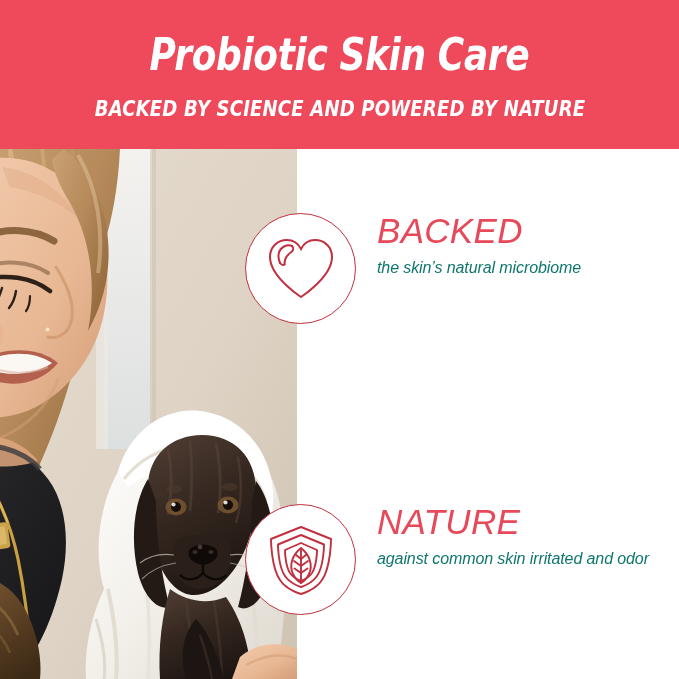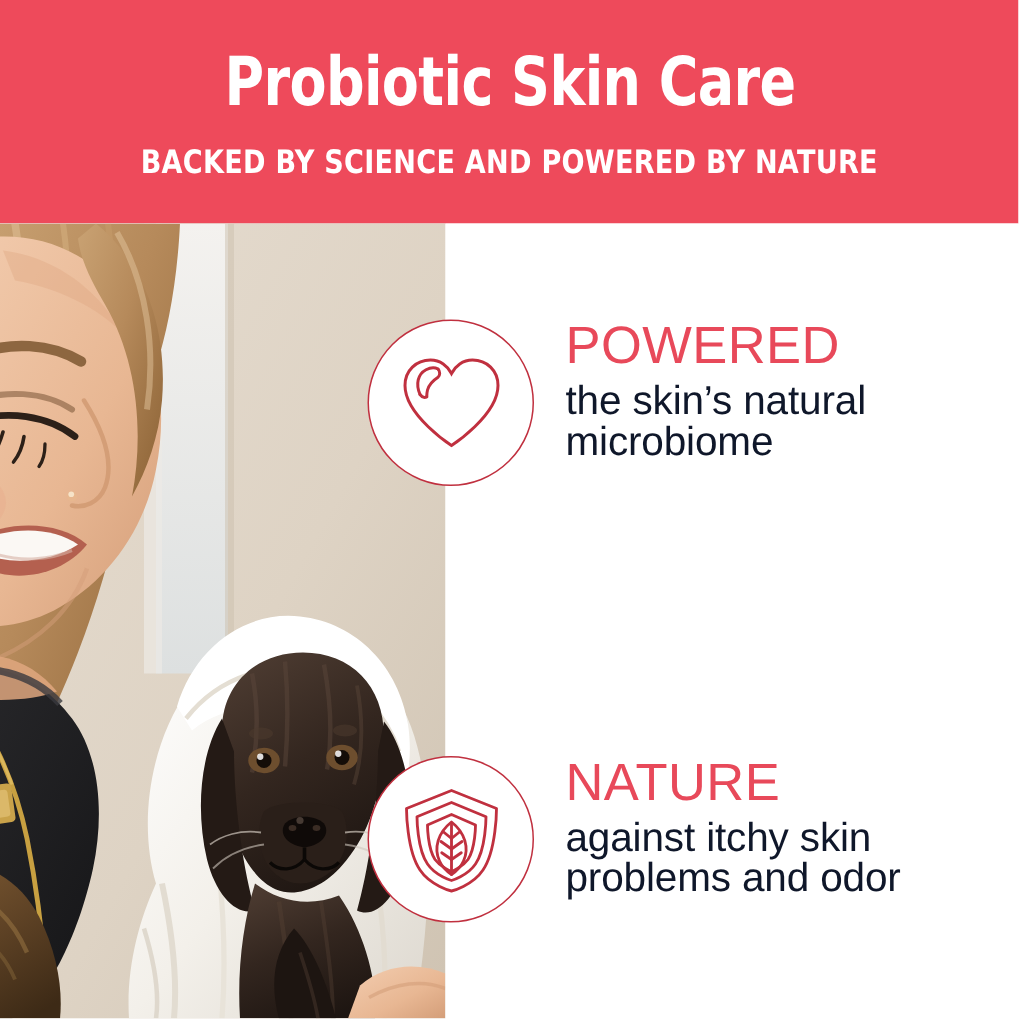--- a/index.html
+++ b/index.html
@@ -6,20 +6,21 @@
   html, body {
     width:679px; height:679px;
     font-family:"Liberation Sans", sans-serif;
     background:#ffffff;
     overflow:hidden;
   }
   .page {
     position:relative;
     width:679px; height:665px;
     background:#ffffff;
+    font-style:italic;
   }
 
   
   .header {
     position:absolute; left:0; top:0;
     width:679px; height:149px;
     background:#ee4a5b;
     display:flex; flex-direction:column;
     align-items:center; justify-content:center;
   }
@@ -91,23 +92,23 @@
   }
   .benefit-title {
     color:#e8495a;
     font-family:"Liberation Sans", sans-serif;
     font-weight:normal;
     font-size:35px;
     line-height:36px;
     letter-spacing:0.3px;
   }
   .benefit-desc {
-    color:#0f172a;
+    color:#0f766e;
     font-family:"Liberation Sans", sans-serif;
-    font-size:27px;
+    font-size:16px;
     line-height:27px;
     margin-top:5px;
     letter-spacing:-0.1px;
   }
 </style>
 </head>
 <body>
 
 <div class="page">
 
@@ -295,21 +296,21 @@
     <div class="icon-circle">
       <svg width="74" height="68" viewBox="0 0 74 68" xmlns="http://www.w3.org/2000/svg">
         <path d="M37,62 C37,62 6,42 6,22 C6,12 13.5,5 23,5 C29.5,5 34.5,9 37,14
                  C39.5,9 44.5,5 51,5 C60.5,5 68,12 68,22 C68,42 37,62 37,62 Z" fill="none" stroke="#c0303f" stroke-width="2"></path>
         <path d="M16,28 C13,21 14.5,14.5 20,11.5 C23,10 26,10 28,11" fill="none" stroke="#c0303f" stroke-width="2" stroke-linecap="round"></path>
         <path d="M16,28 C17.5,30 19,30.5 20.5,29.5" fill="none" stroke="#c0303f" stroke-width="2" stroke-linecap="round"></path>
         <path d="M28,11 C29.5,12.5 29.5,15 28,16.5 C25,18.5 22,21 21,25 C20.5,27 20.5,28.5 20.5,29.5" fill="none" stroke="#c0303f" stroke-width="2" stroke-linecap="round"></path>
       </svg>
     </div>
     <div class="benefit-text">
-      <div class="benefit-title">POWERED</div>
+      <div class="benefit-title">BACKED</div>
       <div class="benefit-desc">the skin’s natural microbiome</div>
     </div>
   </div>
 
 
   <div class="benefit benefit-3">
     <div class="icon-circle">
       <svg width="70" height="74" viewBox="0 0 70 74" xmlns="http://www.w3.org/2000/svg">
         <g fill="none" stroke="#c0303f" stroke-width="1.9" stroke-linecap="round" stroke-linejoin="round">
 
@@ -329,17 +330,17 @@
             <path d="M35,36 L40.5,31.5"></path>
           <path d="M35,43 L28,38"></path>
             <path d="M35,43 L42,38"></path>
           <path d="M35,50 L28.5,45.5"></path>
             <path d="M35,50 L41.5,45.5"></path>
         </g>
       </svg>
     </div>
     <div class="benefit-text">
       <div class="benefit-title">NATURE</div>
-      <div class="benefit-desc">against itchy skin problems and odor</div>
+      <div class="benefit-desc">against common skin irritated and odor</div>
     </div>
   </div>
 
 </div>
 
 </body></html>

